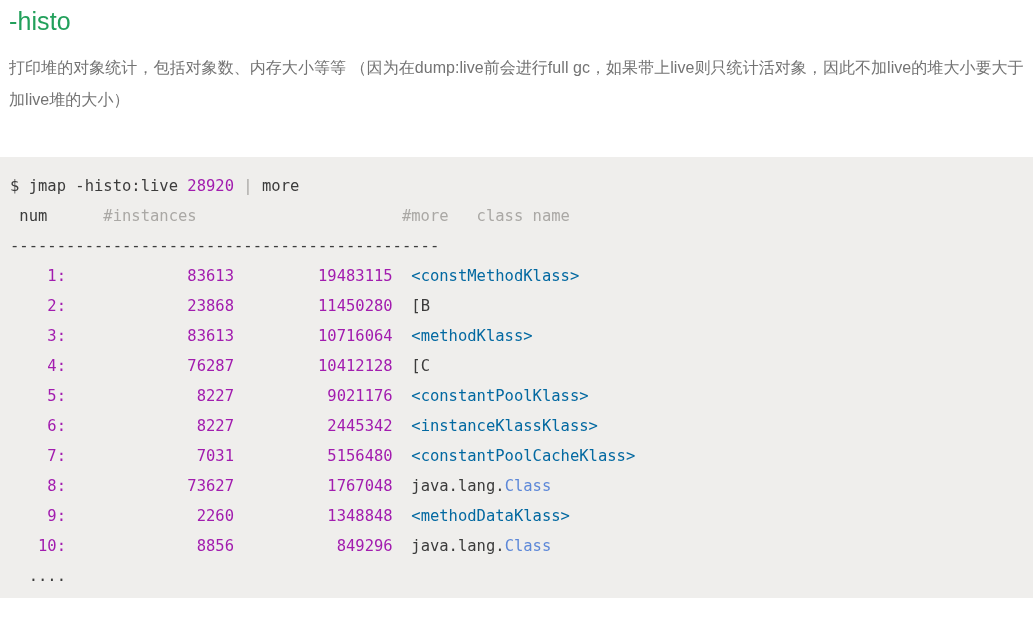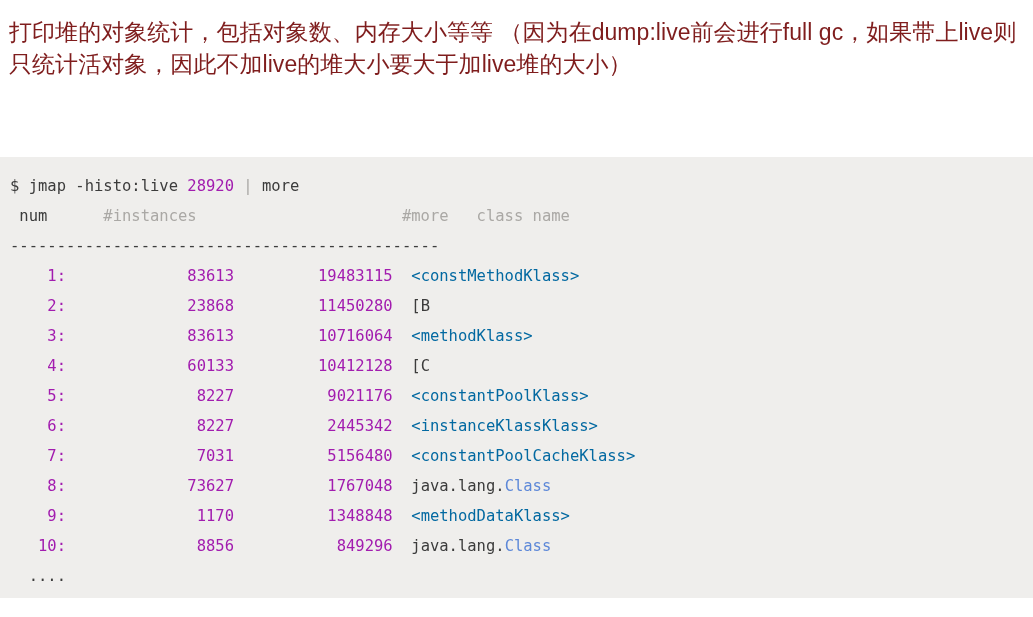--- a/index.html
+++ b/index.html
@@ -27,23 +27,23 @@
     font-family: "Liberation Sans", sans-serif;
     font-size: 25px;
     font-weight: 400;
     line-height: 30px;
     margin: 0;
     padding-top: 6px;
     letter-spacing: 0.1px;
   }
 
   .para {
-    color: #7f1d1d;
+    color: #737373;
     font-family: "Liberation Sans", sans-serif;
-    font-size: 23px;
+    font-size: 16px;
     line-height: 32px;
     margin: 0;
     padding-top: 16px;
     letter-spacing: 0.05px;
     white-space: pre-wrap;
   }
 
   .codeblock {
     position: absolute;
     left: 0;
@@ -71,33 +71,34 @@
   .tok-plain  { color: #3c3c3c; }
   .tok-green  { color: #0369a1; }
   .tok-blue   { color: #5d88d8; }
   .tok-dash   { color: #3c3c3c; }
 </style>
 </head>
 <body>
 
 <div class="page">
 
+  <h2 class="heading">-histo</h2>
 
   <p class="para">打印堆的对象统计，包括对象数、内存大小等等 （因为在dump:live前会进行full gc，如果带上live则只统计活对象，因此不加live的堆大小要大于加live堆的大小）</p>
 
   <div class="codeblock">
     <pre class="code" id="code-out"><span class="tok-plain">$</span><span class="tok-plain"> jmap -histo:live </span><span class="tok-num">28920</span><span class="tok-gray"> | </span><span class="tok-plain">more</span>
 <span class="tok-plain"> num      </span><span class="tok-gray">#instances                      </span><span class="tok-gray">#more   </span><span class="tok-gray">class name</span>
 <span class="tok-dash">----------------------------------------------</span>
 <span class="tok-num">    1:</span><span class="tok-num">             83613</span><span class="tok-num">         19483115</span><span>  </span><span class="tok-green">&lt;constMethodKlass&gt;</span>
 <span class="tok-num">    2:</span><span class="tok-num">             23868</span><span class="tok-num">         11450280</span><span>  </span><span class="tok-plain">[B</span>
 <span class="tok-num">    3:</span><span class="tok-num">             83613</span><span class="tok-num">         10716064</span><span>  </span><span class="tok-green">&lt;methodKlass&gt;</span>
-<span class="tok-num">    4:</span><span class="tok-num">             60133</span><span class="tok-num">         10412128</span><span>  </span><span class="tok-plain">[C</span>
+<span class="tok-num">    4:</span><span class="tok-num">             76287</span><span class="tok-num">         10412128</span><span>  </span><span class="tok-plain">[C</span>
 <span class="tok-num">    5:</span><span class="tok-num">              8227</span><span class="tok-num">          9021176</span><span>  </span><span class="tok-green">&lt;constantPoolKlass&gt;</span>
 <span class="tok-num">    6:</span><span class="tok-num">              8227</span><span class="tok-num">          2445342</span><span>  </span><span class="tok-green">&lt;instanceKlassKlass&gt;</span>
 <span class="tok-num">    7:</span><span class="tok-num">              7031</span><span class="tok-num">          5156480</span><span>  </span><span class="tok-green">&lt;constantPoolCacheKlass&gt;</span>
 <span class="tok-num">    8:</span><span class="tok-num">             73627</span><span class="tok-num">          1767048</span><span>  </span><span class="tok-plain">java.lang.</span><span class="tok-blue">Class</span>
-<span class="tok-num">    9:</span><span class="tok-num">              1170</span><span class="tok-num">          1348848</span><span>  </span><span class="tok-green">&lt;methodDataKlass&gt;</span>
+<span class="tok-num">    9:</span><span class="tok-num">              2260</span><span class="tok-num">          1348848</span><span>  </span><span class="tok-green">&lt;methodDataKlass&gt;</span>
 <span class="tok-num">   10:</span><span class="tok-num">              8856</span><span class="tok-num">           849296</span><span>  </span><span class="tok-plain">java.lang.</span><span class="tok-blue">Class</span>
 <span class="tok-plain">  ....</span></pre>
   </div>
 
 </div>
 
 </body></html>

